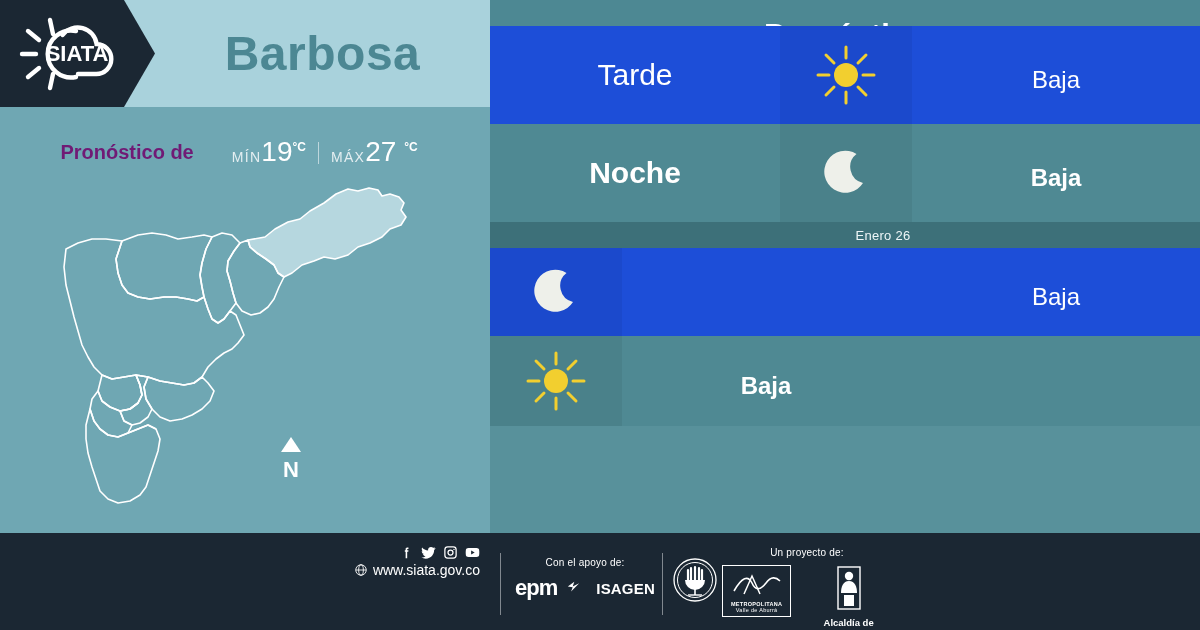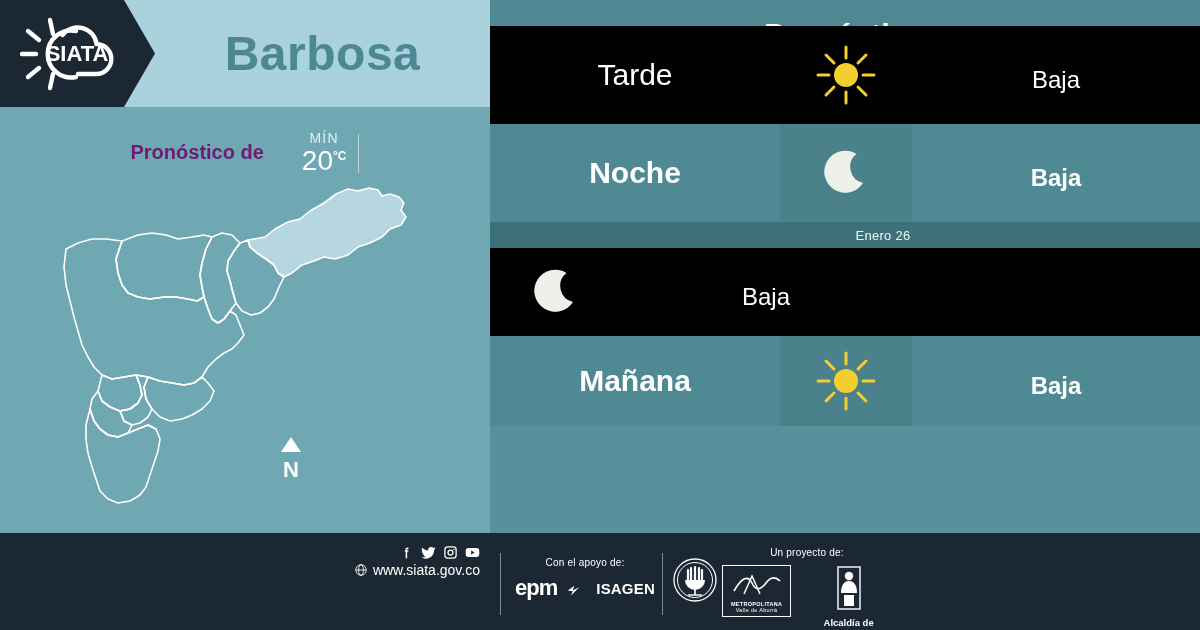--- a/index.html
+++ b/index.html
@@ -18,38 +18,38 @@
   .siata-logo{position:absolute;left:14px;top:14px;width:126px;height:80px;}
   .city-title{position:absolute;left:155px;top:0;width:335px;height:107px;
               display:flex;align-items:center;justify-content:center;
               color:#4c8793;font-size:48px;font-weight:bold;letter-spacing:.5px;}
 
   .map-panel{position:absolute;left:0;top:107px;width:490px;height:426px;background:#6fa7b3;}
   .temp-head{position:absolute;left:0;top:14px;width:490px;height:62px;
              display:flex;align-items:center;justify-content:center;gap:26px;}
   .temp-title{color:#701a75;font-size:20px;font-weight:bold;line-height:1.22;text-align:right;}
   .temp-vals{display:flex;align-items:flex-start;color:#e9f3f6;}
-  .tv{display:flex;flex-direction:column;align-items:center;padding:0 12px;}
+  .tv{display:flex;align-items:flex-end;padding:0 12px;}
   .tv .lbl{font-size:14px;letter-spacing:1.3px;color:#e4eef1;margin-bottom:1px;}
   .tv .num{font-size:28px;color:#ffffff;line-height:1;}
   .tv .num sup{font-size:12px;font-weight:bold;vertical-align:super;}
   .tv-sep{width:1px;align-self:stretch;background:rgba(255,255,255,.55);margin:4px 0 2px;}
   .map-svg{position:absolute;left:52px;top:70px;width:390px;height:350px;}
   .northarrow{position:absolute;left:274px;top:328px;width:34px;height:46px;}
 
   
   .right-col{position:absolute;left:490px;top:0;width:710px;height:533px;background:#58919b;}
   .precip-head{position:absolute;left:0;top:0;width:710px;height:107px;
                display:flex;align-items:center;justify-content:center;
                background:#4d8893;}
   .precip-head span{color:#fff;font-size:31px;font-weight:bold;line-height:1.16;text-align:center;}
   .date-band{width:710px;height:26px;display:flex;align-items:center;justify-content:center;
              background:#3d7079;color:#eef6f8;font-size:13px;letter-spacing:.3px;padding-left:38px;}
   .frow{position:relative;width:710px;display:flex;align-items:center;}
-  .frow.odd{background:#000000;}
+  .frow.odd{background:#1d4ed8;justify-content:space-between;}
   .frow.even{background:#4f8993;font-weight:bold;}
   .c-period{width:290px;text-align:center;color:#ffffff;font-size:30px;}
   .c-icon{width:132px;display:flex;align-items:center;justify-content:center;
           align-self:stretch;background:rgba(0,0,0,.055);}
   .c-prob{width:288px;text-align:center;color:#ffffff;font-size:24px;margin-top:10px;}
   .sun-ico{width:62px;height:62px;}
   .moon-ico{width:56px;height:56px;}
 
   
   .footer{position:absolute;left:0;top:533px;width:1200px;height:97px;background:#1b2733;
@@ -95,23 +95,27 @@
 
     <div class="map-panel">
 
       <div class="temp-head">
         <div class="temp-title">
           <div>Pronóstico de</div>
         </div>
         <div class="temp-vals">
           <div class="tv">
             <div class="lbl">MÍN</div>
-            <div class="num"><span>20</span><sup>°C</sup></div>
+            <div class="num"><span>19</span><sup>°C</sup></div>
           </div>
           <div class="tv-sep"></div>
+          <div class="tv">
+            <div class="lbl">MÁX</div>
+            <div class="num"><span>27</span> <sup>°C</sup></div>
+          </div>
         </div>
       </div>
 
       <svg class="map-svg" viewBox="0 0 390 350">
         <g fill="none" stroke="#ffffff" stroke-width="1.6" stroke-linejoin="round">
 
           <path fill="#c3dfe6" fill-opacity=".85" d="M196 63 L213 60 L223 52 L236 45 L248 42 L258 34 L272 26 L284 17 L296 12 L306 14 L317 11 L326 13 L330 19 L338 17 L347 20 L352 26 L349 33 L354 40 L349 48 L338 52 L330 60 L318 66 L306 70 L296 78 L283 82 L272 80 L262 84 L250 88 L240 96 L232 100 L226 96 L222 88 L214 82 L205 76 L198 70 Z"></path>
 
           <path d="M196 63 L198 70 L205 76 L214 82 L222 88 L226 96 L232 100 L227 110 L222 122 L216 130 L208 136 L199 138 L190 134 L184 126 L181 116 L178 104 L175 94 L176 84 L182 74 L188 66 Z"></path>
 
@@ -181,21 +185,20 @@
     <div class="date-band">Enero 26</div>
     <div class="frow odd" style="height:88px">
       <div class="c-icon">
         <svg class="moon-ico" viewBox="0 0 56 56">
           <path d="M38.5 9 A21 21 0 1 0 45 38 A16.5 16.5 0 0 1 38.5 9 Z" fill="#eef0ea"></path>
         </svg>
       </div>
       <div class="c-prob">Baja</div>
     </div>
     <div class="frow even" style="height:90px">
-      <div class="c-period">Mañana</div>
       <div class="c-icon">
         <svg class="sun-ico" viewBox="0 0 62 62">
           <circle cx="31" cy="31" r="12" fill="#f2cf2f"></circle>
           <g stroke="#f2cf2f" stroke-width="3" stroke-linecap="round">
             <line x1="31" y1="3" x2="31" y2="14"></line>
               <line x1="31" y1="48" x2="31" y2="59"></line>
             <line x1="3" y1="31" x2="14" y2="31"></line>
               <line x1="48" y1="31" x2="59" y2="31"></line>
             <line x1="11" y1="11" x2="19" y2="19"></line>
               <line x1="43" y1="43" x2="51" y2="51"></line>
@@ -234,21 +237,21 @@
         <span>www.siata.gov.co</span>
       </div>
     </div>
 
     <div class="vdiv" style="left:500px"></div>
 
     <div class="fblock" style="left:510px;top:24px;width:150px">
       <div class="fcap">Con el apoyo de:</div>
       <div class="logo-row">
         <span class="epm-word">epm</span>
-        <span style="display:flex;align-items:flex-end;gap:16px">
+        <span style="display:flex;align-items:flex-start;gap:16px">
           <svg width="13" height="13" viewBox="0 0 16 16">
             <path d="M1 8 L9 2 L7 8 L15 4 L5 14 L7 9 Z" fill="#fff"></path>
           </svg>
           <span class="isagen-word">ISAGEN</span>
         </span>
       </div>
     </div>
 
     <div class="vdiv" style="left:662px"></div>
 

